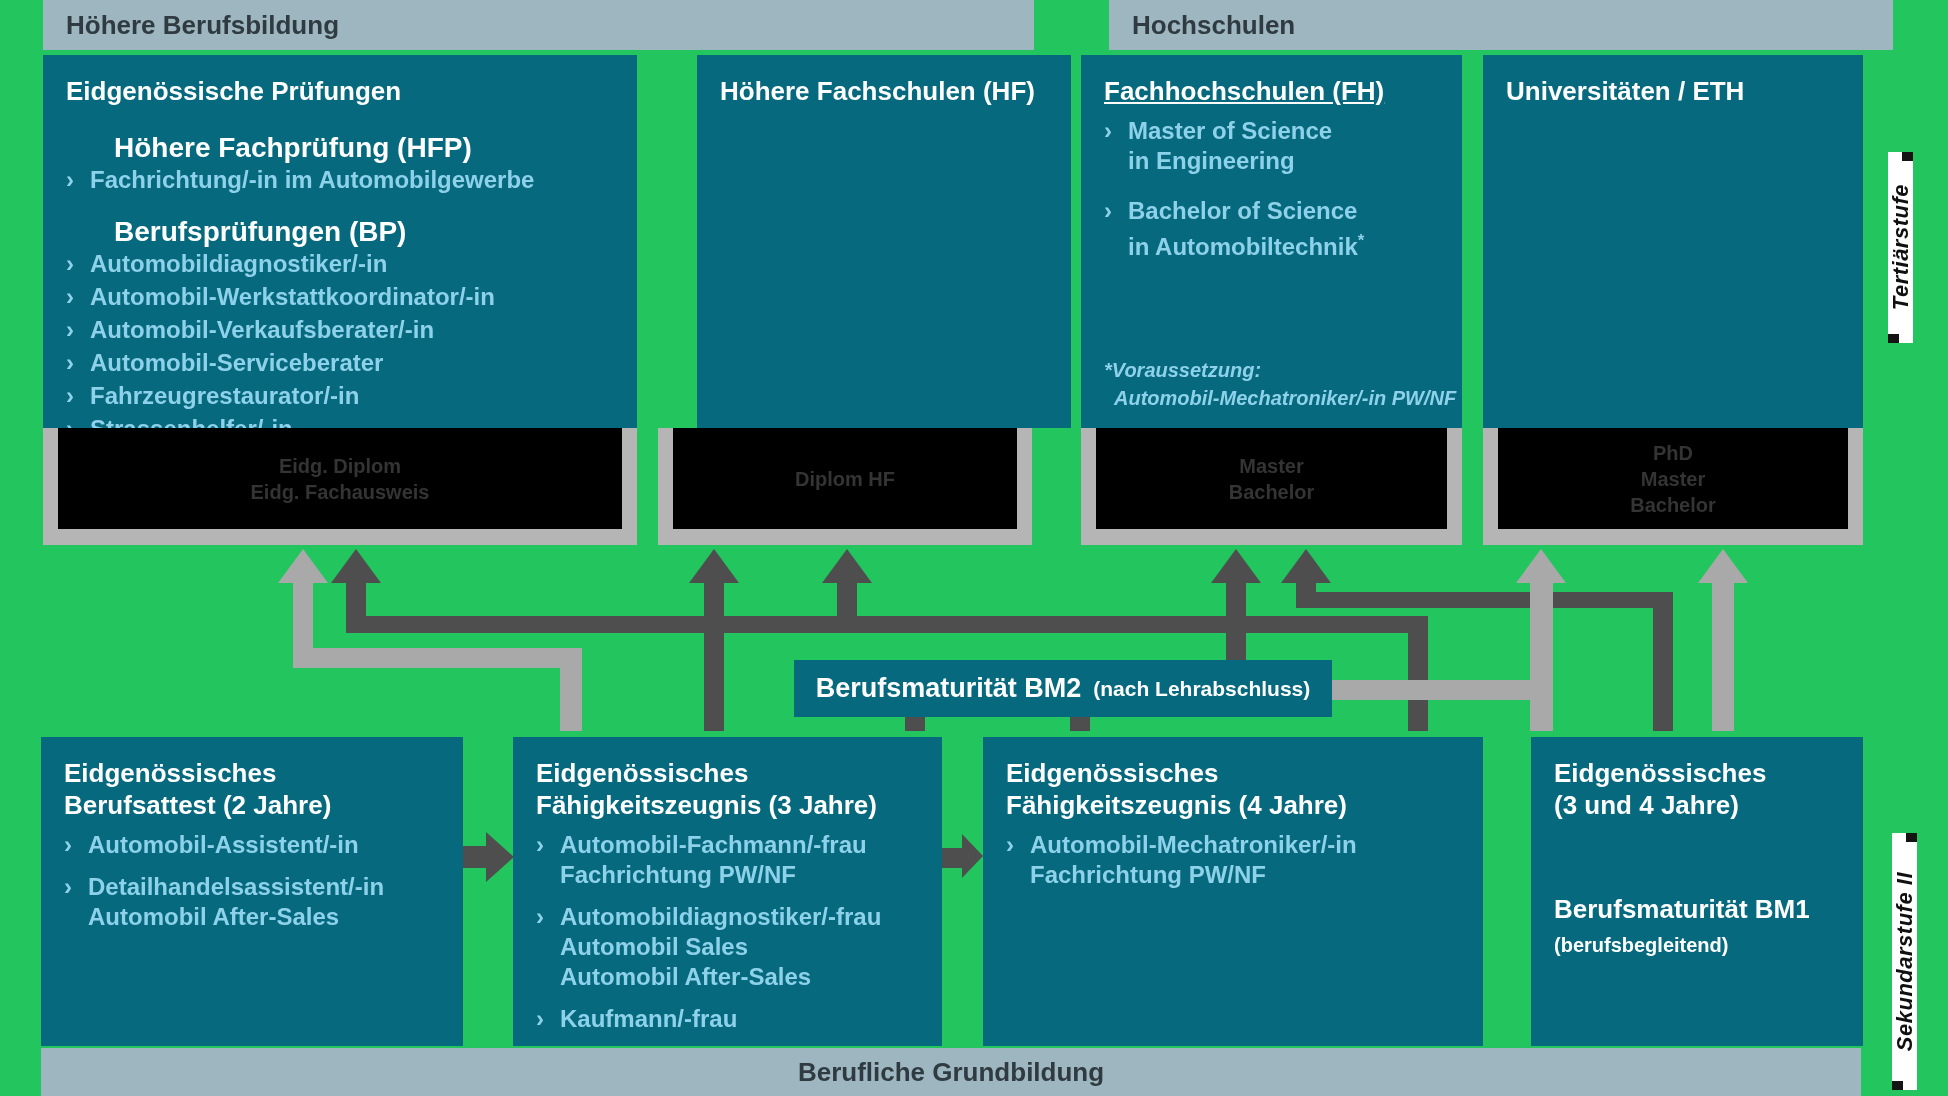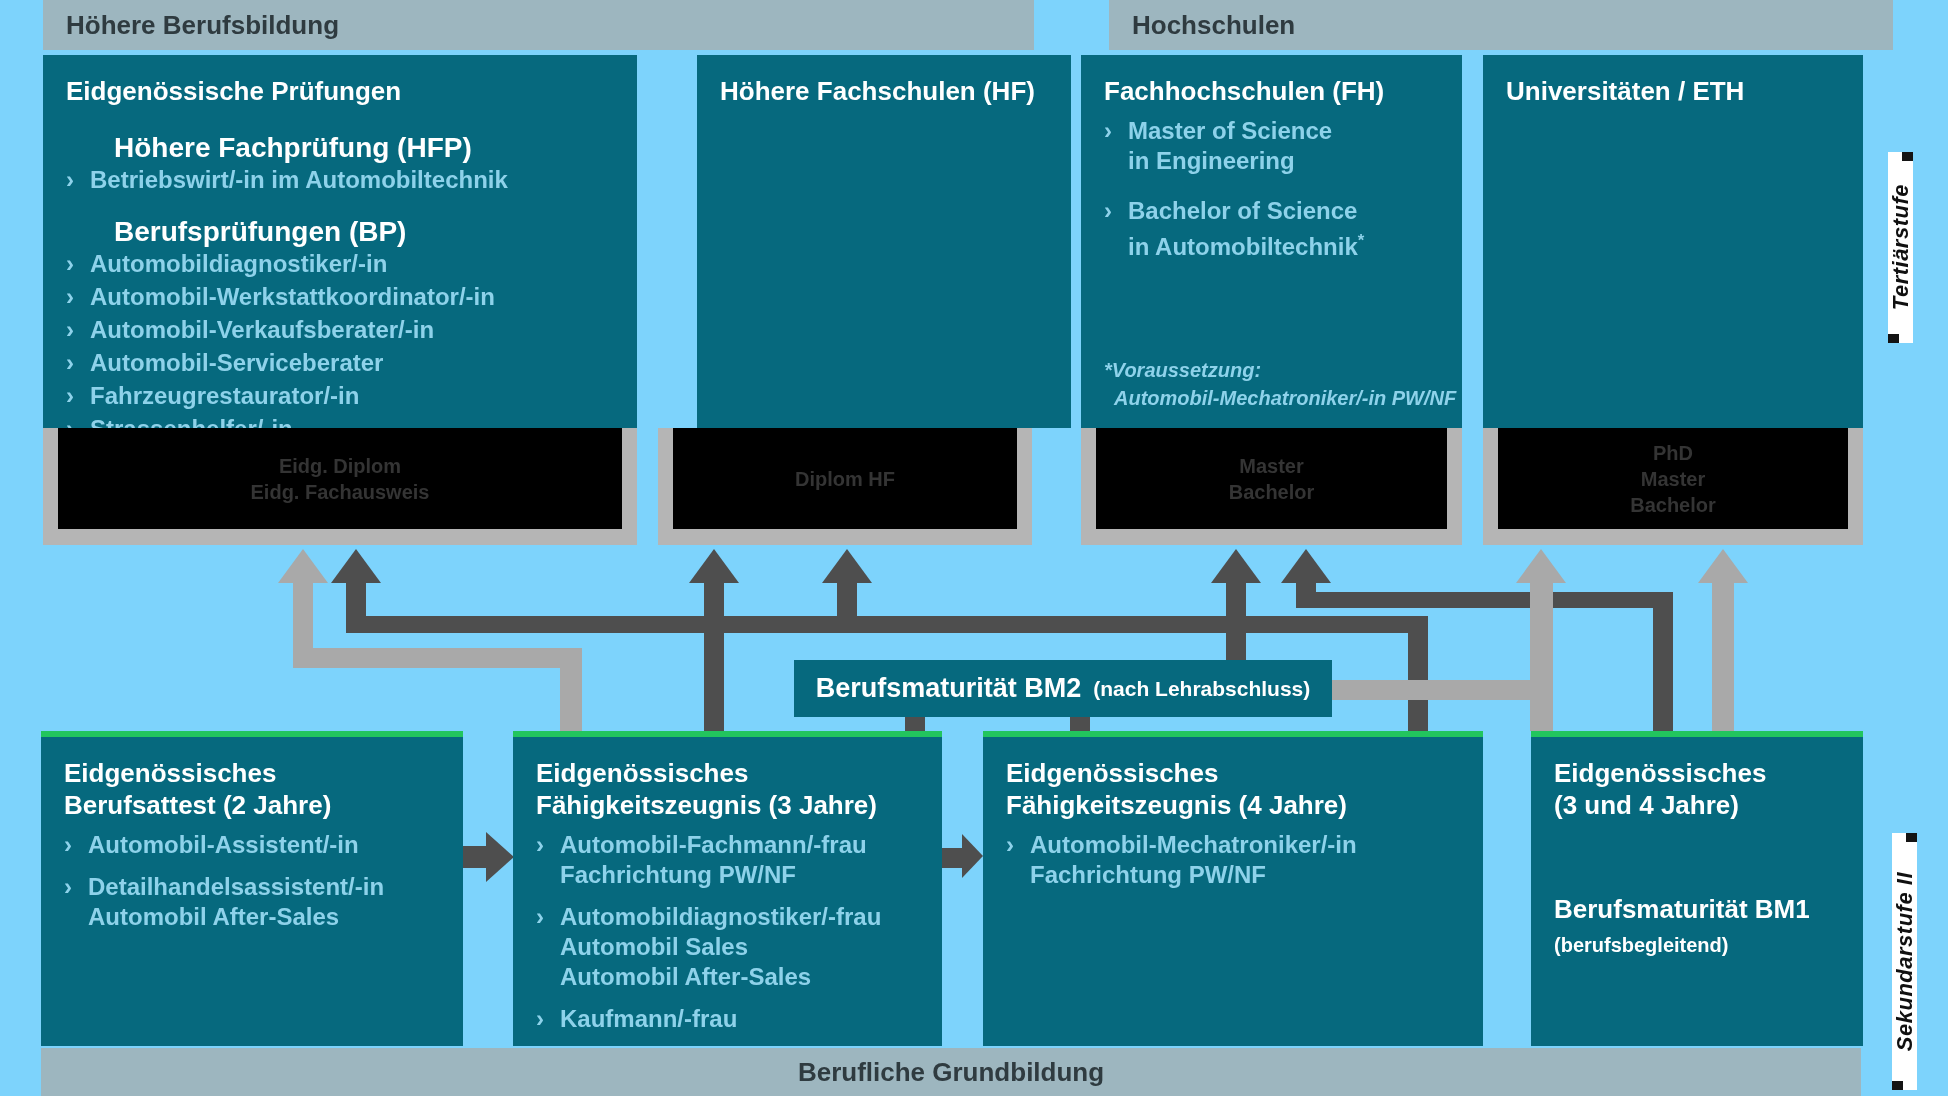--- a/index.html
+++ b/index.html
@@ -1,20 +1,20 @@
 <!DOCTYPE html>
 <html style="--teal: #06697E; --band: #9DB6BF; --bullet: #8ED2EA; --dark: #4E4E4E; --light: #A9A9A9; --trayb: #B5B5B5; --traytxt: #343434; --bandtxt: #2F3B40;"><head>
 <meta charset="utf-8">
 <style>
   :root{
     --teal:#06697E; --band:#9DB6BF; --bullet:#8ED2EA; --dark:#4E4E4E;
     --light:#A9A9A9; --trayb:#B5B5B5; --traytxt:#343434; --bandtxt:#2F3B40;
   }
   html,body{margin:0;padding:0;background:#000;}
-  #stage{position:relative;width:1948px;height:1096px;background:#7dd3fc;overflow:hidden;
+  #stage{position:relative;width:1948px;height:1096px;background:#22c55e;overflow:hidden;
          font-family:"Liberation Sans",sans-serif;}
   .band{position:absolute;top:0;height:50px;background:var(--band);color:var(--bandtxt);
         font-size:26px;font-weight:bold;line-height:50px;padding-left:23px;box-sizing:border-box;}
   .band-bottom{position:absolute;background:var(--band);color:var(--bandtxt);font-size:26px;
         font-weight:bold;text-align:center;line-height:48px;}
   .tbox{position:absolute;top:55px;height:373px;background:var(--teal);box-sizing:border-box;
         padding:20px 23px;color:#fff;}
   .box-title{font-size:26px;font-weight:bold;color:#fff;line-height:32px;}
   .box-sub{font-size:28px;font-weight:bold;color:#fff;line-height:30px;margin-left:48px;}
   .bullet{display:flex;gap:16px;font-size:24px;font-weight:bold;color:var(--bullet);
@@ -66,21 +66,21 @@
   <div class="band" style="left:1109px;width:784px;">
     <span>Hochschulen</span>
   </div>
 
   <div class="tbox" style="left:43px;width:594px;">
     <div class="box-title" style="margin-bottom:26px;">Eidgenössische Prüfungen</div>
     <div class="box-sub">Höhere Fachprüfung (HFP)</div>
     <div class="bullet" style="margin-top:2px;">
       <span class="mk">›</span>
       <span class="bl">
-          <span>Betriebswirt/-in im Automobiltechnik</span>
+          <span>Fachrichtung/-in im Automobilgewerbe</span>
         </span>
     </div>
     <div class="box-sub" style="margin-top:22px;">Berufsprüfungen (BP)</div>
     <div class="bullet" style="margin-top:2px;">
       <span class="mk">›</span>
       <span class="bl">
           <span>Automobildiagnostiker/-in</span>
         </span>
     </div>
     <div class="bullet" style="margin-top:3px;">
@@ -113,21 +113,21 @@
           <span>Strassenhelfer/-in</span>
         </span>
     </div>
   </div>
 
   <div class="tbox" style="left:658px;width:374px;margin-left:39px;">
     <div class="box-title">Höhere Fachschulen (HF)</div>
   </div>
 
   <div class="tbox" style="left:1081px;width:381px;">
-    <div class="box-title" style="margin-bottom:4px;">Fachhochschulen (FH)</div>
+    <div class="box-title" style="margin-bottom:4px;text-decoration:underline;">Fachhochschulen (FH)</div>
     <div class="bullet">
       <span class="mk">›</span>
       <span class="bl">
         <span>Master of Science</span>
         <span>in Engineering</span>
       </span>
     </div>
     <div class="bullet" style="margin-top:20px;">
       <span class="mk">›</span>
       <span class="bl">

